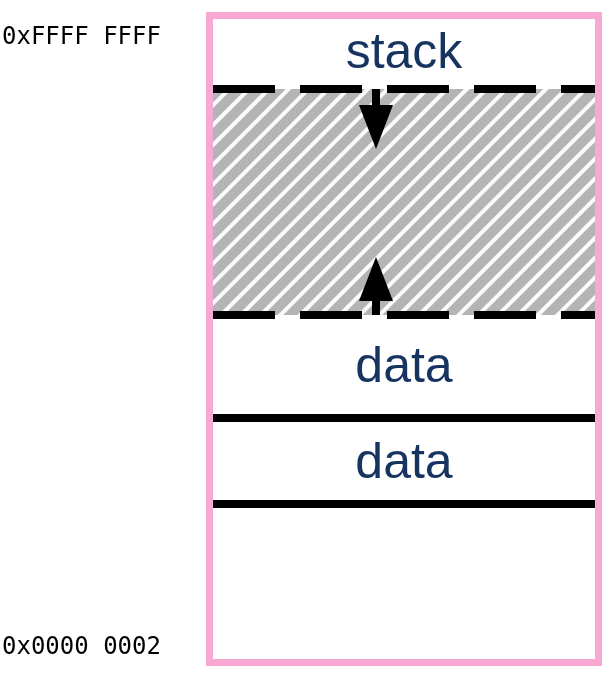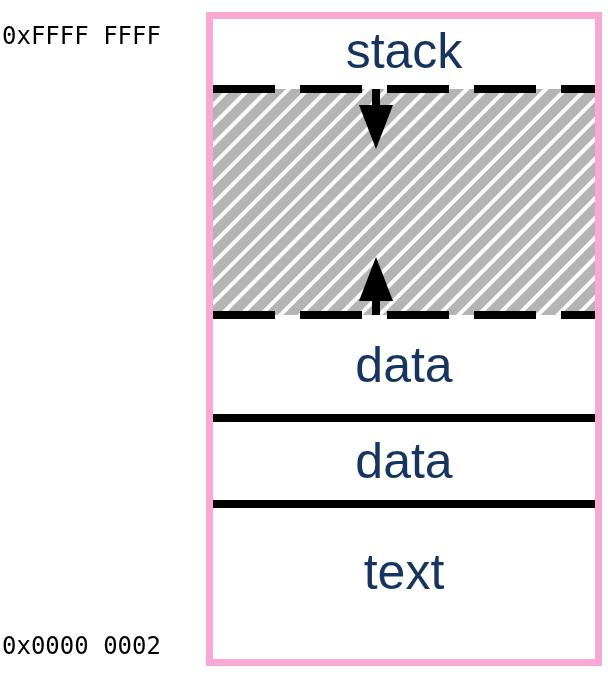--- a/index.html
+++ b/index.html
@@ -160,18 +160,15 @@
     </div>
 
     <div class="divider"></div>
 
     <div class="seg seg-data">
       <span>data</span>
     </div>
 
     <div class="divider"></div>
 
-    <div class="seg seg-text">
-      <span>text</span>
-    </div>
 
   </div>
 </div>
 
 </body></html>

